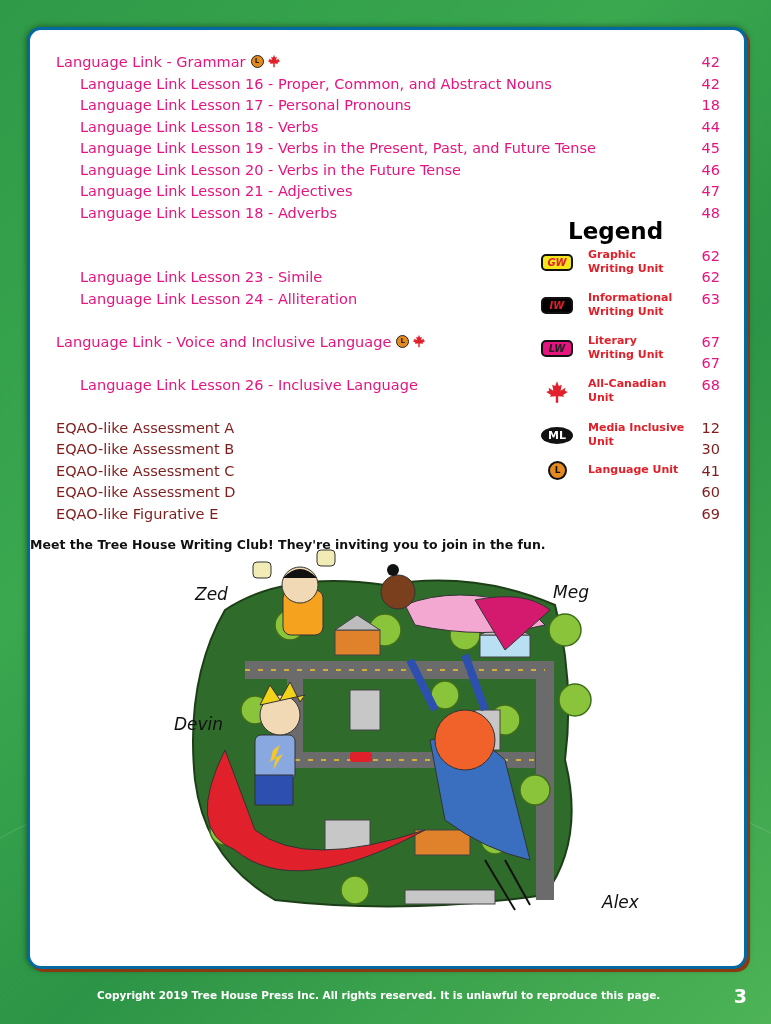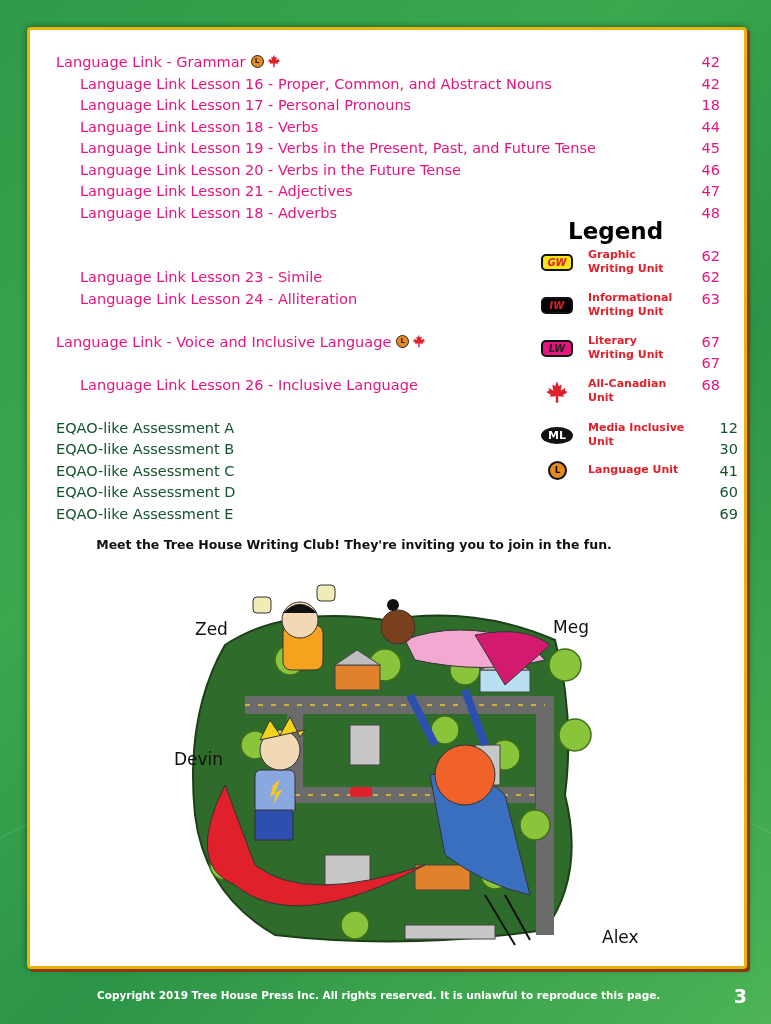--- a/index.html
+++ b/index.html
@@ -11,32 +11,32 @@
   .bg-swirl {
     position:absolute; left:-60px; bottom:-40px; width:900px; height:300px;
     border-radius:50%; border-top:2px solid rgba(255,255,255,0.12);
   }
   .bg-swirl2 {
     position:absolute; right:-80px; top:160px; width:300px; height:700px;
     border-radius:50%; border-left:2px solid rgba(255,255,255,0.10);
   }
   .page {
     position:absolute; left:27px; top:27px; width:714px; height:936px;
-    background:#fff; border:3px solid #eab308; border-radius:4px;
+    background:#fff; border:3px solid #0369a1; border-radius:14px;
     box-shadow: 3px 3px 0 #8a3a10, 0 0 6px rgba(0,0,0,0.5);
   }
   .toc { position:absolute; left:0; top:0; width:714px; }
   .row {
     position:absolute; left:0; width:690px; height:22px;
     font-family:"DejaVu Sans", sans-serif; font-size:14.5px; line-height:22px;
   }
   .row .title { position:absolute; white-space:nowrap; }
   .row .num { position:absolute; right:0; width:40px; text-align:right; }
   .pink { color:#e5147f; }
-  .blue { color:#14532d;padding-left:18px; }
+  .blue { color:#7f1d1d; }
   .lvl0 .title { left:26px; }
   .lvl1 .title { left:50px; }
   .badge-l {
     display:inline-block; width:11px; height:11px; border-radius:50%;
     background:#e58a1f; border:1.5px solid #222; color:#222; font-size:7px;
     line-height:11px; text-align:center; font-weight:bold; vertical-align:middle;
     margin-left:5px; margin-top:-3px;
   }
   .leaf-icon { display:inline-block; vertical-align:middle; margin-left:3px; margin-top:-4px; }
 
@@ -59,24 +59,24 @@
     position:absolute; left:3px; width:32px; height:17px; background:#111; color:#fff;
     border-radius:50%; font-size:11px; font-weight:bold; text-align:center; line-height:17px;
   }
   .l-circle {
     position:absolute; left:10px; width:15px; height:15px; border-radius:50%;
     background:#e58a1f; border:2px solid #111; font-size:9px; font-weight:bold;
     text-align:center; line-height:15px; color:#111;
   }
 
   .caption {
-    position:absolute; left:0; width:648px; top:507px; text-align:center;
+    position:absolute; left:0; width:648px; top:507px; 
     font-size:12.5px; font-weight:bold; color:#111;
   }
-  .illus { position:absolute; left:115px; top:535px; width:480px; height:390px; }
+  .illus { position:absolute; left:115px; top:500px; width:480px; height:390px;font-style:italic; }
   .char-name { position:absolute; font-size:17px; color:#111; }
 
   .footer {
     position:absolute; left:0; top:985px; width:771px; height:24px;
   }
   .copyright {
     position:absolute; left:97px; top:4px; color:#fff; font-size:10.5px; font-weight:bold;
     white-space:nowrap;
   }
   .page-num {
@@ -163,21 +163,21 @@
       </div>
     <div class="row lvl0 blue" style="top:430px">
         <span class="title">EQAO-like Assessment C</span>
         <span class="num">41</span>
       </div>
     <div class="row lvl0 blue" style="top:451px">
         <span class="title">EQAO-like Assessment D</span>
         <span class="num">60</span>
       </div>
     <div class="row lvl0 blue" style="top:473px">
-        <span class="title">EQAO-like Assessment E</span>
+        <span class="title">EQAO-like Figurative E</span>
         <span class="num">69</span>
       </div>
   </div>
 
   <div class="legend">
     <div class="legend-title">Legend</div>
     <div class="legend-item" style="top:30px">
       <div class="pill" style="top:6px;background:#f5e61a">GW</div>
       <div class="lbl" style="top:0"><span>Graphic</span><br><span>Writing Unit</span></div>
     </div>

